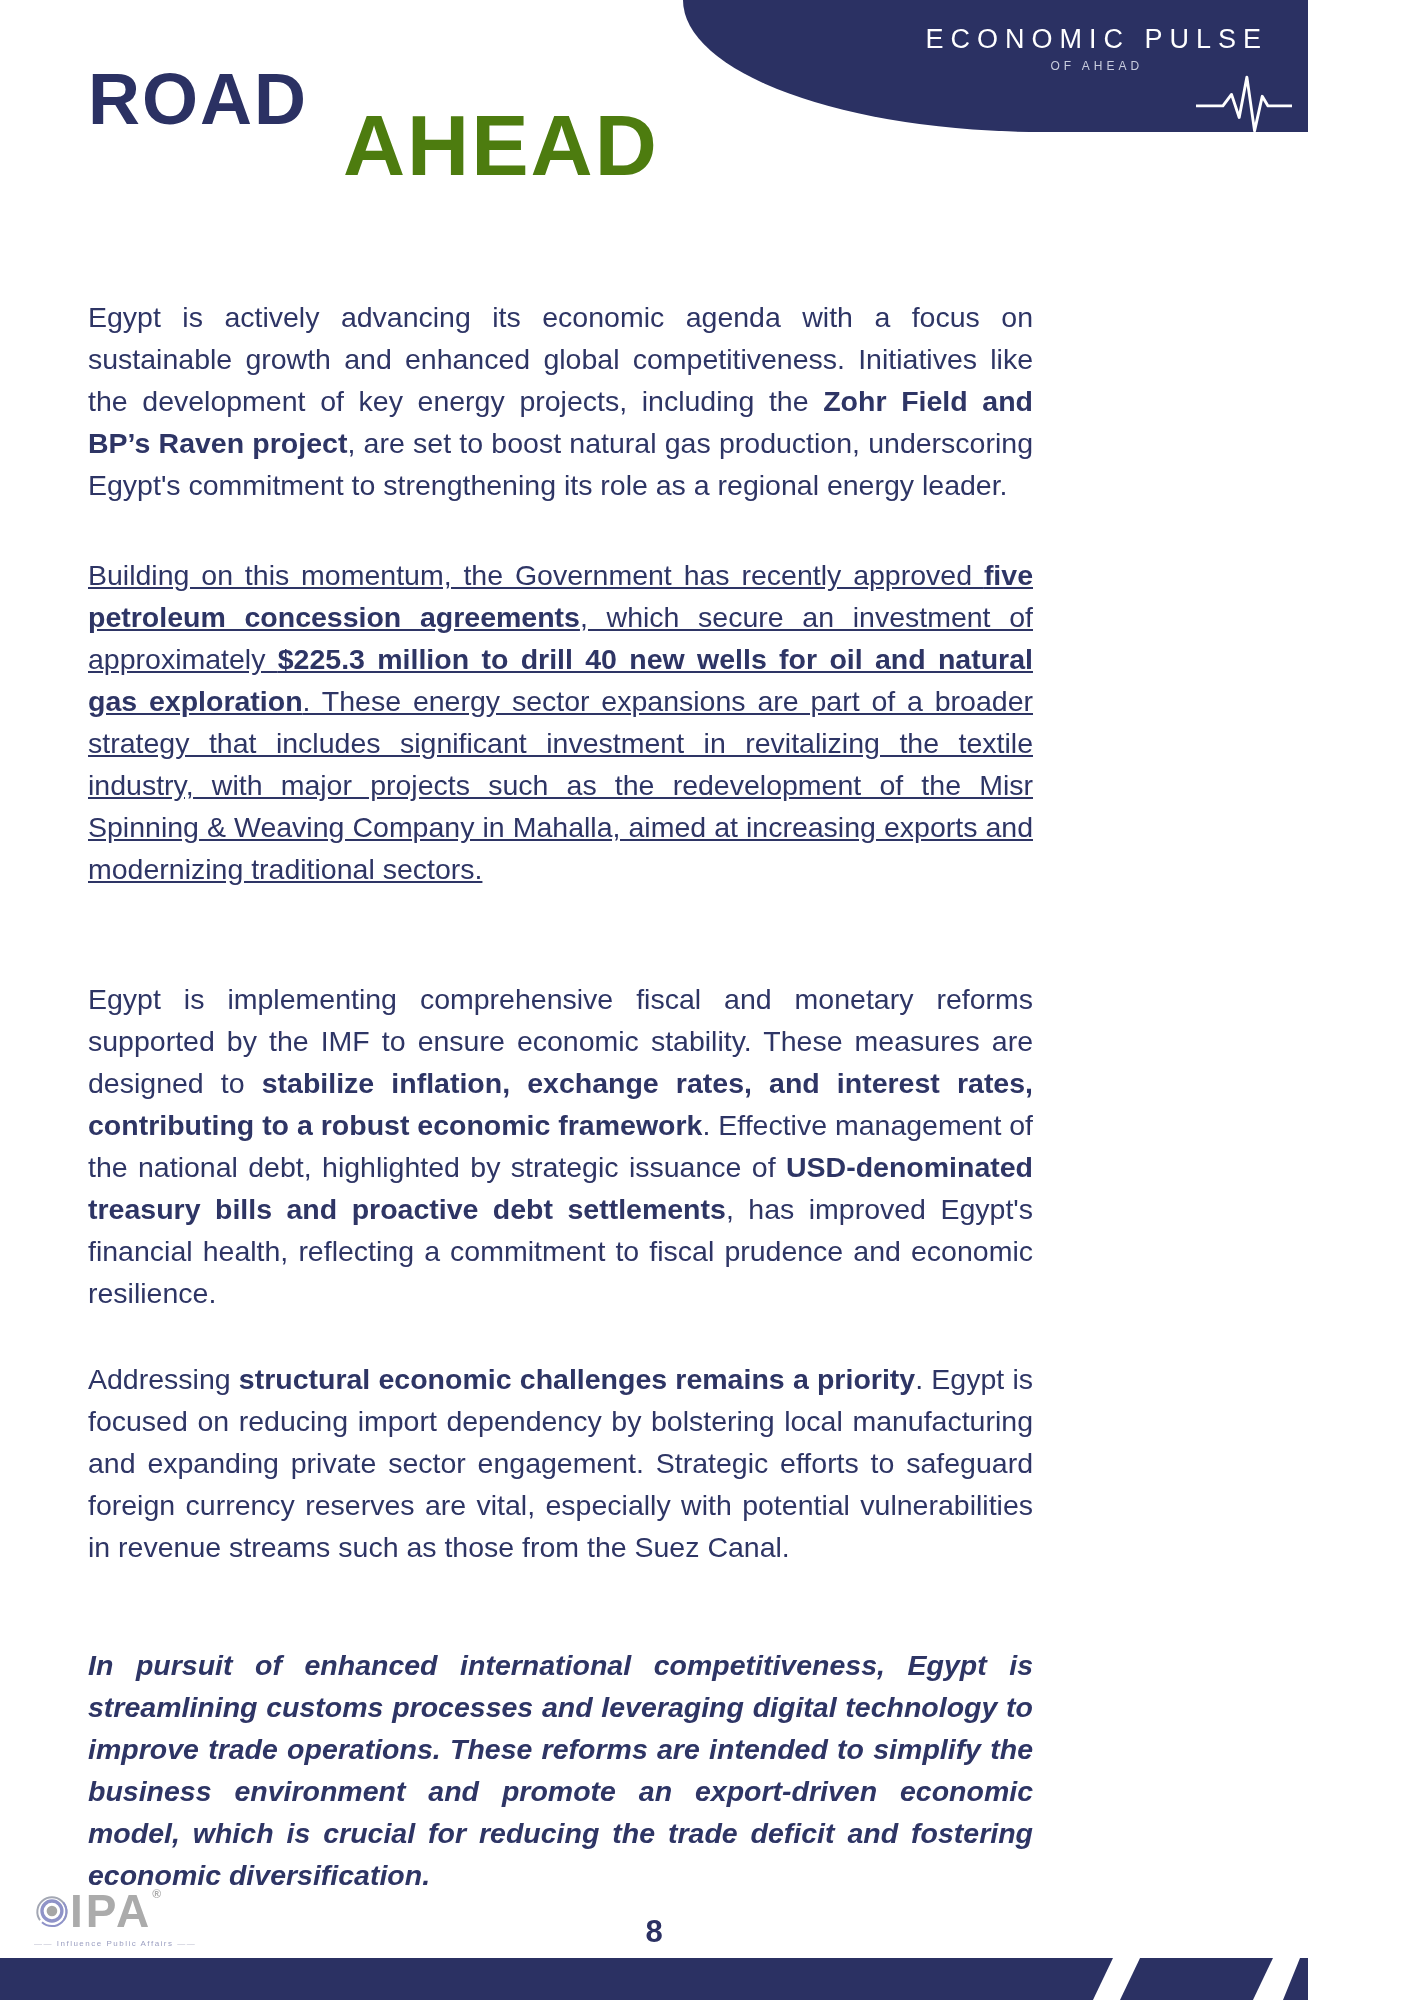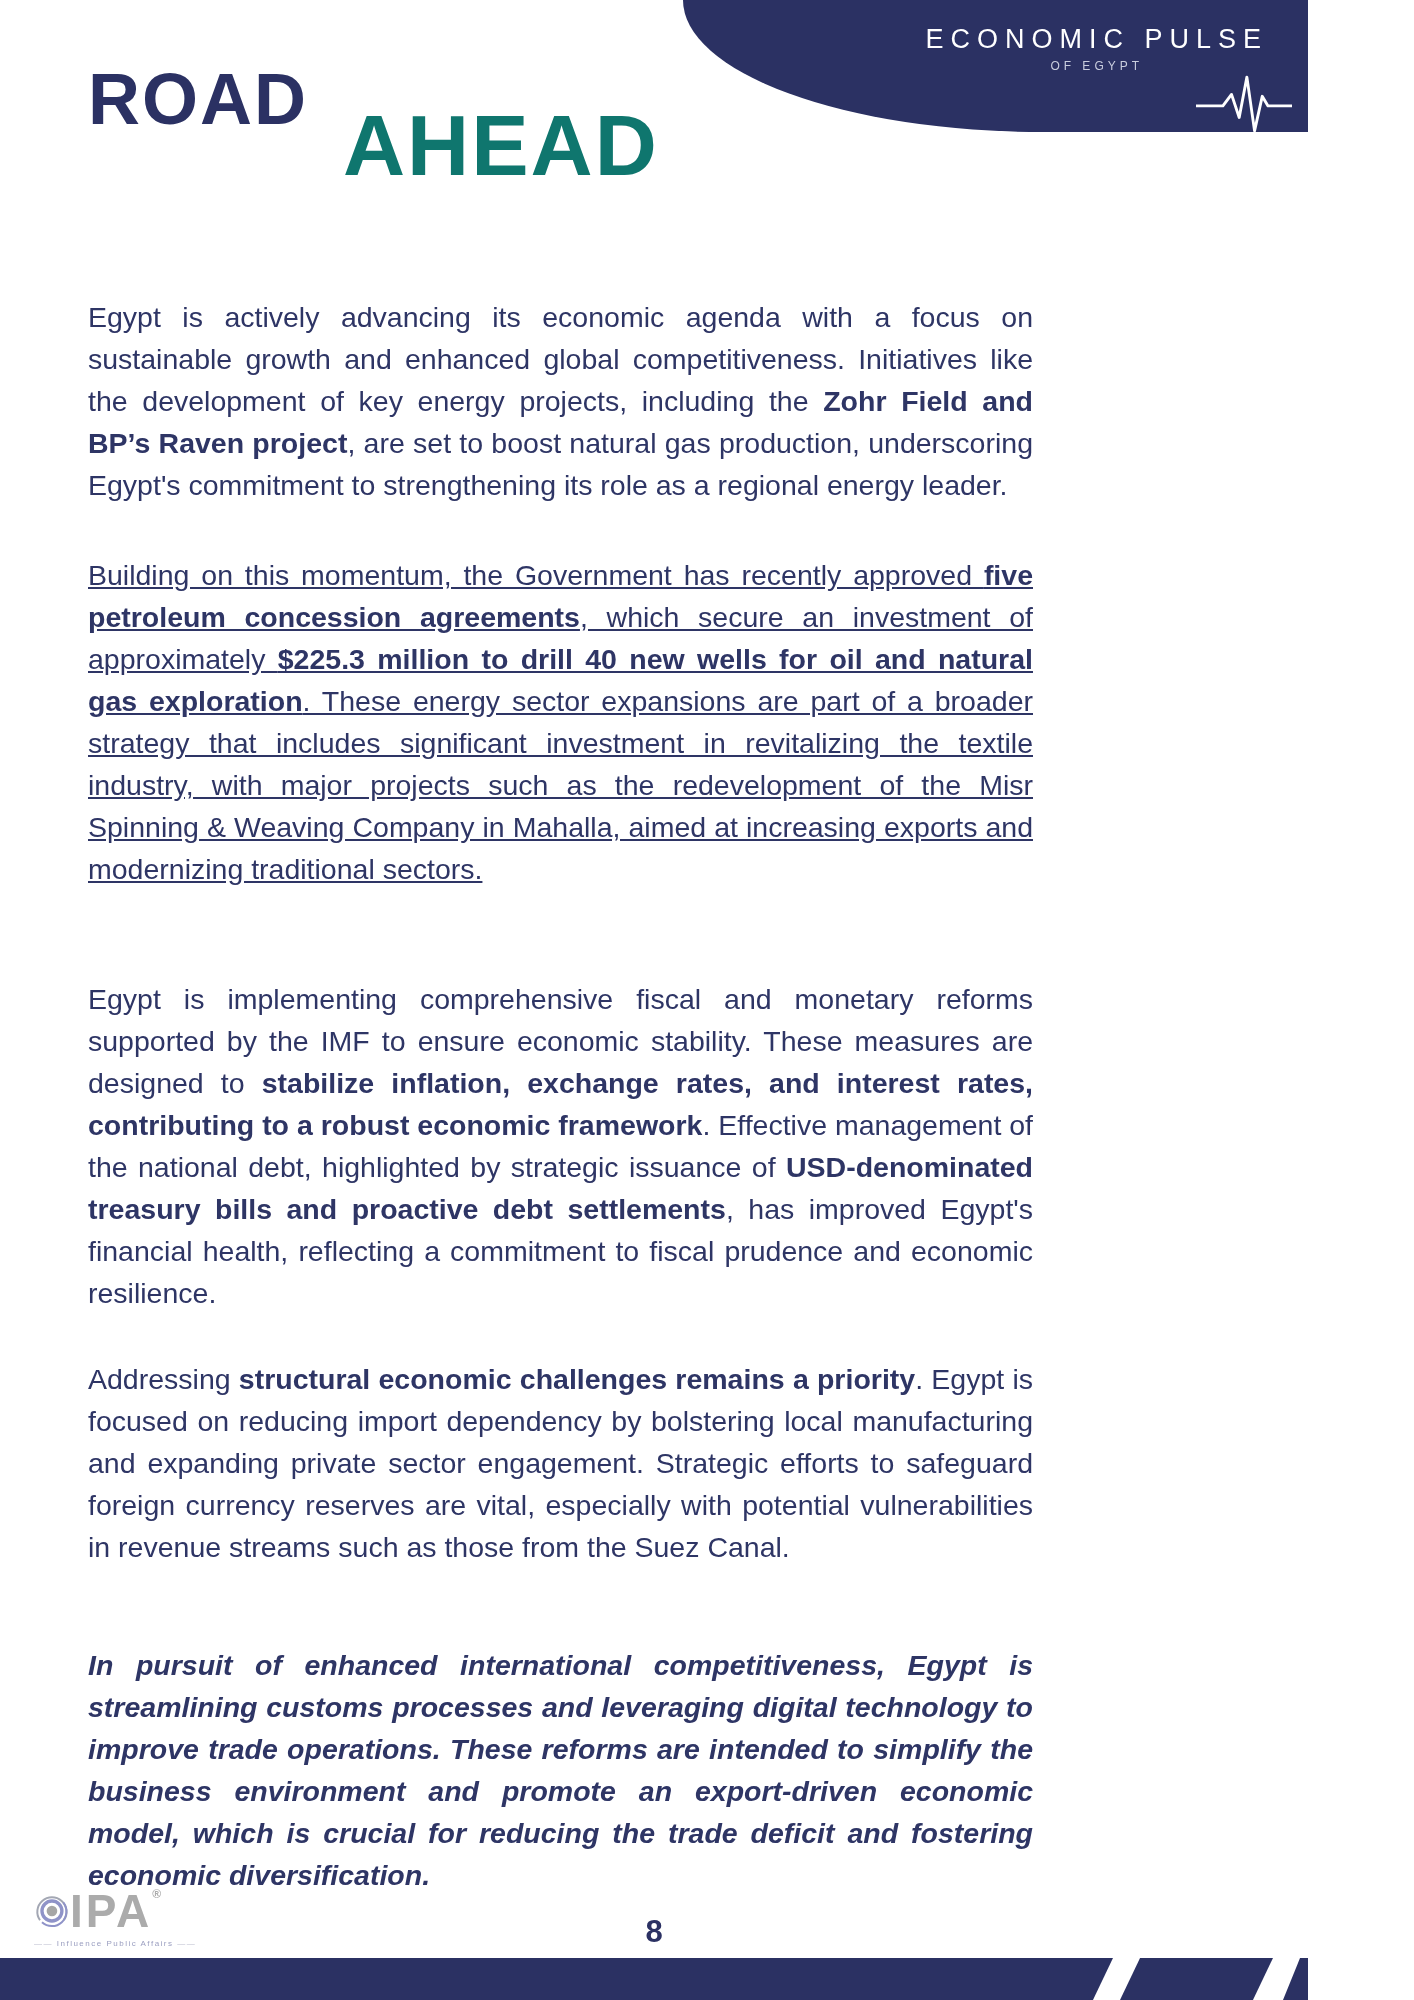--- a/index.html
+++ b/index.html
@@ -56,21 +56,21 @@
     font-size: 72px;
     font-weight: 700;
     color: #2b3163;
     letter-spacing: 2px;
   }
   .title-word2 {
     position: absolute;
     left: 343px; top: 96px;
     font-size: 86px;
     font-weight: 700;
-    color: #0f766e;
+    color: #4d7c0f;
     letter-spacing: 2px;
   }
 
   
   .content {
     position: absolute;
     left: 88px;
     top: 296px;
     width: 945px;
     color: #2e3565;
@@ -131,21 +131,21 @@
   .bar-seg3 { left: 1283px; width: 131px; clip-path: polygon(13% 0, 100% 0, 100% 100%, 0 100%); }
 </style>
 </head>
 <body>
 
 <div class="page">
 
   <div class="badge">
     <div class="badge-text">
       <div class="badge-title">ECONOMIC PULSE</div>
-      <div class="badge-subtitle">OF EGYPT</div>
+      <div class="badge-subtitle">OF AHEAD</div>
     </div>
     <svg class="pulse-icon" viewBox="0 0 100 64" aria-hidden="true">
       <path d="M0 34 H28 L37 22 L45 46 L53 4 L61 60 L69 24 L75 34 H100" fill="none" stroke="#ffffff" stroke-width="3" stroke-linejoin="round" stroke-linecap="round"></path>
     </svg>
   </div>
 
   <div class="title-area">
     <span class="title-word1">ROAD</span>
     <span class="title-word2">AHEAD</span>
   </div>

